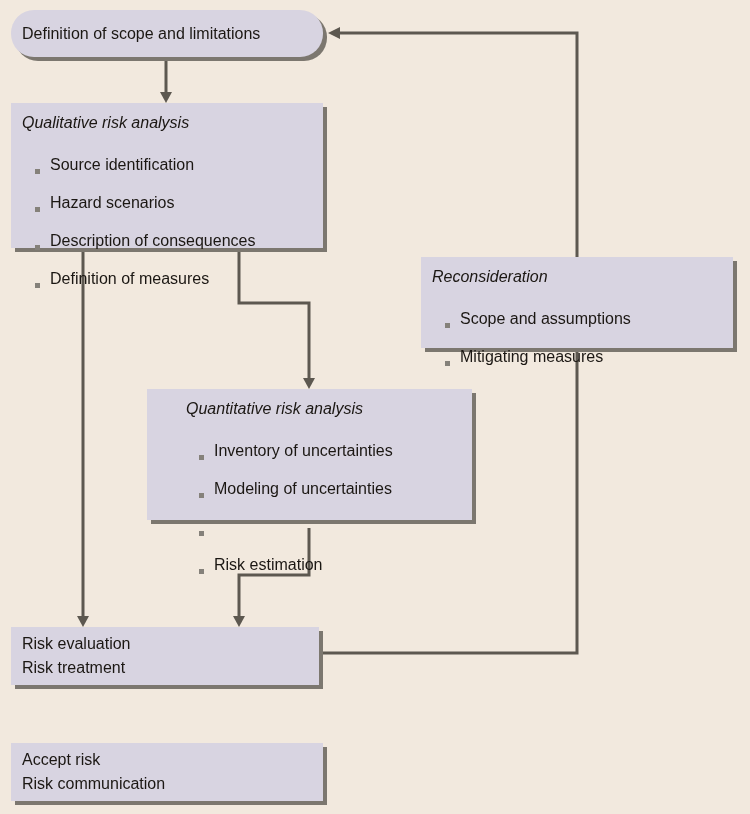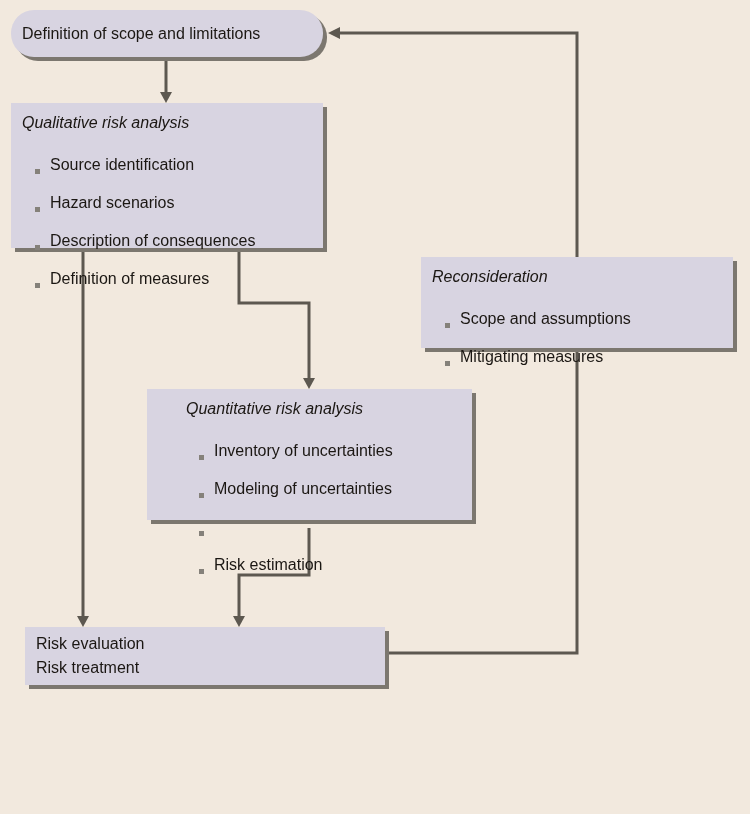--- a/index.html
+++ b/index.html
@@ -66,21 +66,21 @@
     width: 5px;
     height: 5px;
     margin-left: 24px;
     margin-right: 10px;
     background: #85817a;
   }
   #box-definition     { left: 11px;  top: 10px;  width: 312px; height: 47px; border-radius: 23px; }
   #box-qualitative    { left: 11px;  top: 103px; width: 312px; height: 145px; }
   #box-reconsideration{ left: 421px; top: 257px; width: 312px; height: 91px; }
   #box-quantitative   { left: 147px; top: 389px; width: 325px; height: 131px; padding-left: 28px; }
-  #box-evaluation     { left: 25px;  top: 627px; width: 360px; height: 58px; }
+  #box-evaluation     { left: 11px;  top: 627px; width: 308px; height: 58px; }
   #box-accept         { left: 11px;  top: 743px; width: 312px; height: 58px; }
 </style>
 </head>
 <body>
 
 <div class="canvas">
 
   <svg class="connectors" width="750" height="814" viewBox="0 0 750 814">
 
     <path d="M166,57 L166,94" fill="none" stroke-width="3" stroke="#5d5850"></path>
@@ -158,14 +158,18 @@
         <span>Risk estimation</span>
       </li>
     </ul>
   </div>
 
   <div class="fbox twolines" id="box-evaluation">
     <span>Risk evaluation</span>
     <span>Risk treatment</span>
   </div>
 
+  <div class="fbox twolines" id="box-accept">
+    <span>Accept risk</span>
+    <span>Risk communication</span>
+  </div>
 
 </div>
 
 </body></html>

